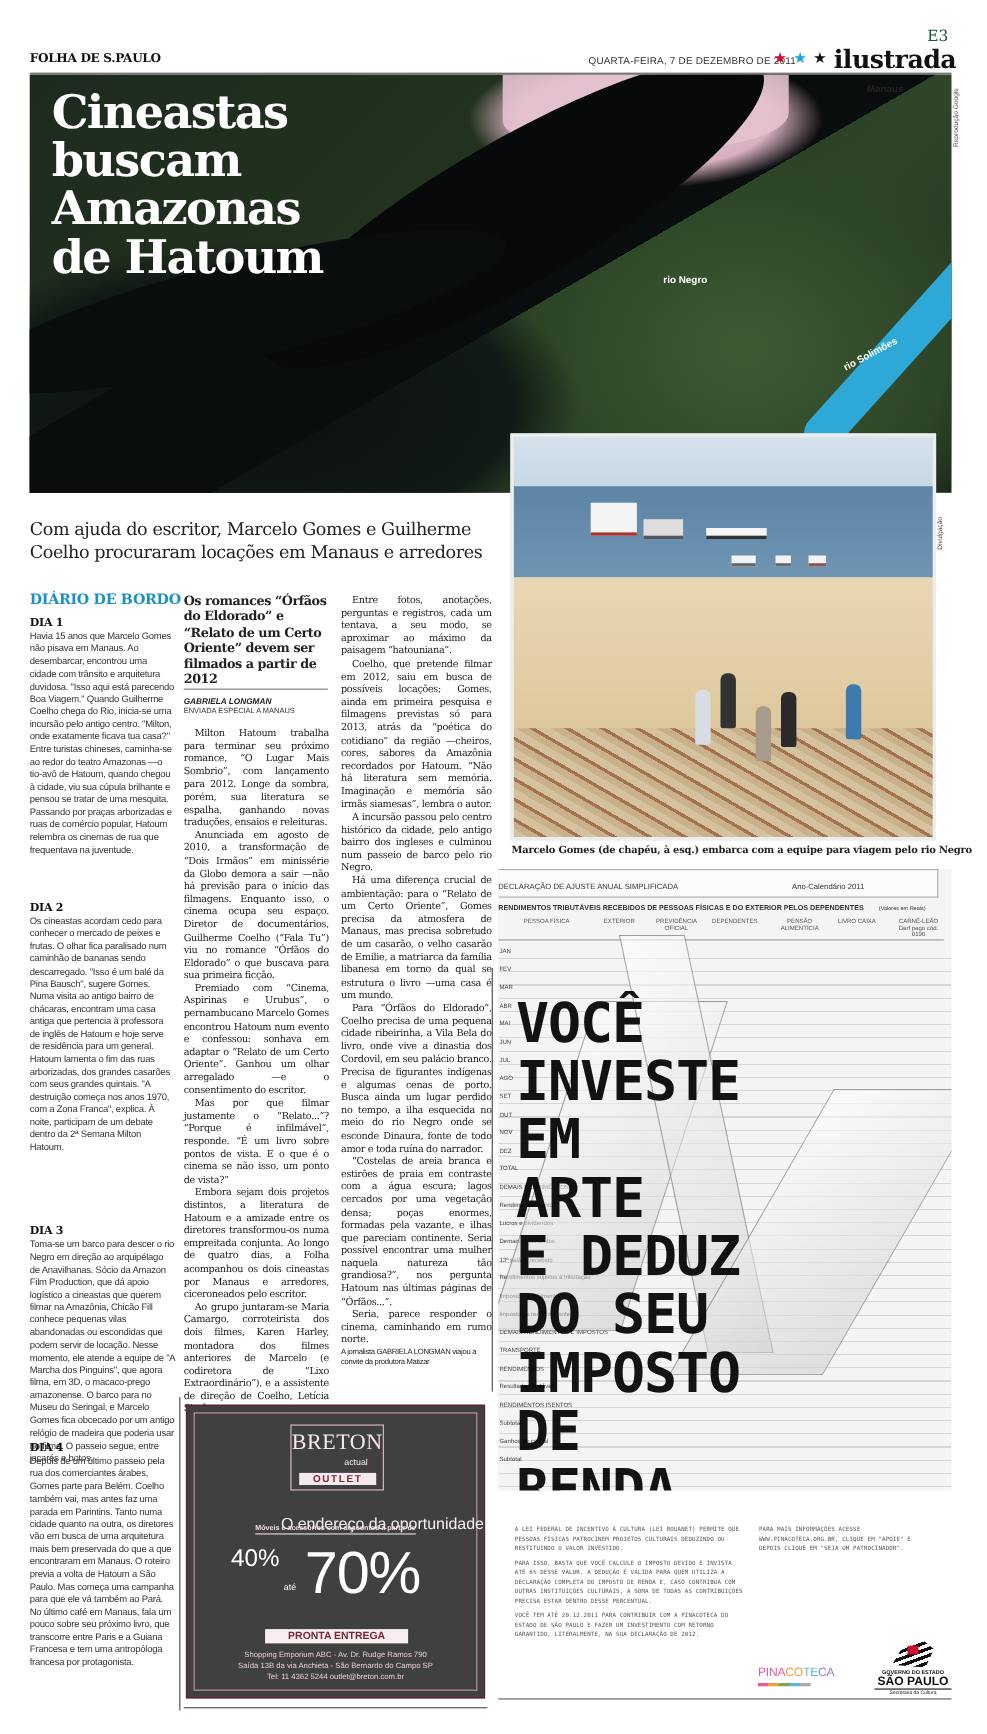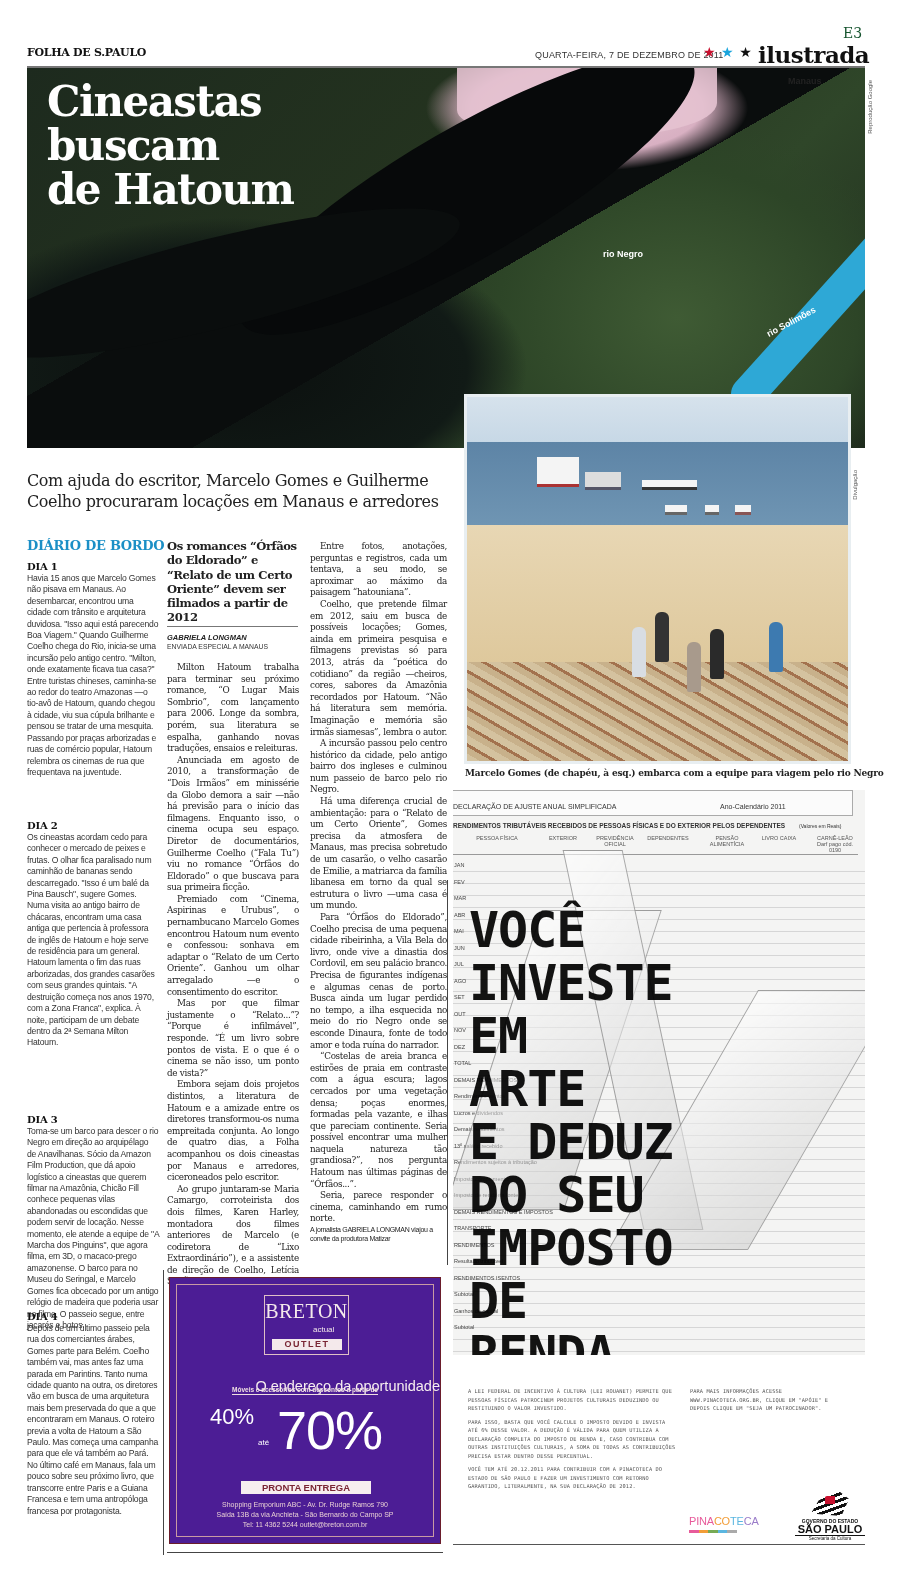--- a/index.html
+++ b/index.html
@@ -62,21 +62,21 @@
   .byline-sub { position: absolute; left: 167px; top: 643px; font-family: "Liberation Sans", sans-serif; font-size: 6.8px; color: #333; }
 
   .body-col { position: absolute; font-family: "DejaVu Serif", serif; font-size: 8.8px; line-height: 11.6px; color: #222; text-align: justify; letter-spacing: -0.3px; }
   .body-col p { text-indent: 10px; }
   .col2 { left: 167px; top: 662px; width: 132px; }
   .col3 { left: 310px; top: 541px; width: 137px; }
   .col-divider { position: absolute; width: 1px; background: #444; }
   .note { font-family: "Liberation Sans", sans-serif; font-size: 7px; line-height: 9px; text-indent: 0 !important; text-align: left; }
 
   
-  .ad-breton { position: absolute; left: 169px; top: 1277px; width: 272px; height: 267px; background: #4c1d95; border: 1px solid #6a1d2b; }
+  .ad-breton { position: absolute; left: 169px; top: 1277px; width: 272px; height: 267px; background: #404040; border: 1px solid #6a1d2b; }
   .ad-breton .frame { position: absolute; left: 6px; top: 6px; right: 6px; bottom: 6px; border: 1px solid #c99aa3; }
   .ad-breton .logo-box { position: absolute; left: 94px; top: 17px; width: 85px; height: 60px; border: 1px solid #e0c0c6; }
   .ad-breton .brand { position: absolute; left: 0; width: 100%; top: 4px; text-align: center; font-family: "Liberation Serif", serif; font-size: 20px; color: #f4e9eb; letter-spacing: 0.5px; }
   .ad-breton .actual { position: absolute; left: 48px; top: 29px; font-family: "Liberation Sans", sans-serif; font-size: 8px; color: #f4e9eb; }
   .ad-breton .outlet { position: absolute; left: 7px; top: 43px; width: 70px; height: 11px; background: #f4e9eb; color: #7a2634; font-family: "Liberation Sans", sans-serif; font-weight: bold; font-size: 9px; text-align: center; line-height: 11px; letter-spacing: 1.5px; }
   .ad-breton .tagline { position: absolute; left: 0; width: 100%; top: 100px; text-align: right; font-family: "Liberation Sans", sans-serif; font-size: 14.5px; color: #f7eef0; }
   .ad-breton .subtag { position: absolute; left: 0; width: 100%; top: 108px; text-align: center; font-family: "Liberation Sans", sans-serif; font-weight: bold; font-size: 6.5px; color: #f0dfe2; }
   .ad-breton .subtag span { border-bottom: 1px solid #f0dfe2; padding-bottom: 1px; }
   .ad-breton .p40 { position: absolute; left: 40px; top: 126px; font-family: "Liberation Sans", sans-serif; font-size: 22px; color: #fff; }
   .ad-breton .ate { position: absolute; left: 88px; top: 160px; font-family: "Liberation Sans", sans-serif; font-size: 8px; color: #fff; }
@@ -130,20 +130,21 @@
 <div class="header-rule"></div>
 
 <div class="hero">
   <div class="city"></div>
   <div class="river-negro"></div>
   <div class="river-negro2"></div>
   <div class="river-solimoes"></div>
   <h1 class="hero-title">
     <div>Cineastas</div>
     <div>buscam</div>
+    <div>Amazonas</div>
     <div>de Hatoum</div>
   </h1>
   <span class="map-label manaus">Manaus</span>
   <span class="map-label negro">rio Negro</span>
   <span class="map-label solimoes">rio Solimões</span>
 </div>
 <div class="credit-vert credit-map">Reprodução Google</div>
 
 <div class="photo">
   <div class="sky"></div>
@@ -184,21 +185,21 @@
   <h4>DIA 4</h4>
   <div>Depois de um último passeio pela rua dos comerciantes árabes, Gomes parte para Belém. Coelho também vai, mas antes faz uma parada em Parintins. Tanto numa cidade quanto na outra, os diretores vão em busca de uma arquitetura mais bem preservada do que a que encontraram em Manaus. O roteiro previa a volta de Hatoum a São Paulo. Mas começa uma campanha para que ele vá também ao Pará. No último café em Manaus, fala um pouco sobre seu próximo livro, que transcorre entre Paris e a Guiana Francesa e tem uma antropóloga francesa por protagonista.</div>
 </div>
 
 <div class="subhead">Os romances “Órfãos do Eldorado” e “Relato de um Certo Oriente” devem ser filmados a partir de 2012</div>
 <div class="byline-rule"></div>
 <div class="byline">GABRIELA LONGMAN</div>
 <div class="byline-sub">ENVIADA ESPECIAL A MANAUS</div>
 
 <div class="body-col col2">
-  <p>Milton Hatoum trabalha para terminar seu próximo romance, “O Lugar Mais Sombrio”, com lançamento para 2006. Longe da sombra, porém, sua literatura se espalha, ganhando novas traduções, ensaios e releituras.</p>
+  <p>Milton Hatoum trabalha para terminar seu próximo romance, “O Lugar Mais Sombrio”, com lançamento para 2012. Longe da sombra, porém, sua literatura se espalha, ganhando novas traduções, ensaios e releituras.</p>
   <p>Anunciada em agosto de 2010, a transformação de “Dois Irmãos” em minissérie da Globo demora a sair —não há previsão para o início das filmagens. Enquanto isso, o cinema ocupa seu espaço. Diretor de documentários, Guilherme Coelho (“Fala Tu”) viu no romance “Órfãos do Eldorado” o que buscava para sua primeira ficção.</p>
   <p>Premiado com “Cinema, Aspirinas e Urubus”, o pernambucano Marcelo Gomes encontrou Hatoum num evento e confessou: sonhava em adaptar o “Relato de um Certo Oriente”. Ganhou um olhar arregalado —e o consentimento do escritor.</p>
   <p>Mas por que filmar justamente o “Relato...”? “Porque é infilmável”, responde. “É um livro sobre pontos de vista. E o que é o cinema se não isso, um ponto de vista?”</p>
   <p>Embora sejam dois projetos distintos, a literatura de Hatoum e a amizade entre os diretores transformou-os numa empreitada conjunta. Ao longo de quatro dias, a Folha acompanhou os dois cineastas por Manaus e arredores, ciceroneados pelo escritor.</p>
   <p>Ao grupo juntaram-se Maria Camargo, corroteirista dos dois filmes, Karen Harley, montadora dos filmes anteriores de Marcelo (e codiretora de “Lixo Extraordinário”), e a assistente de direção de Coelho, Letícia Simões.</p>
 </div>
 
 <div class="body-col col3">
   <p>Entre fotos, anotações, perguntas e registros, cada um tentava, a seu modo, se aproximar ao máximo da paisagem “hatouniana”.</p>
   <p>Coelho, que pretende filmar em 2012, saiu em busca de possíveis locações; Gomes, ainda em primeira pesquisa e filmagens previstas só para 2013, atrás da “poética do cotidiano” da região —cheiros, cores, sabores da Amazônia recordados por Hatoum. “Não há literatura sem memória. Imaginação e memória são irmãs siamesas”, lembra o autor.</p>

